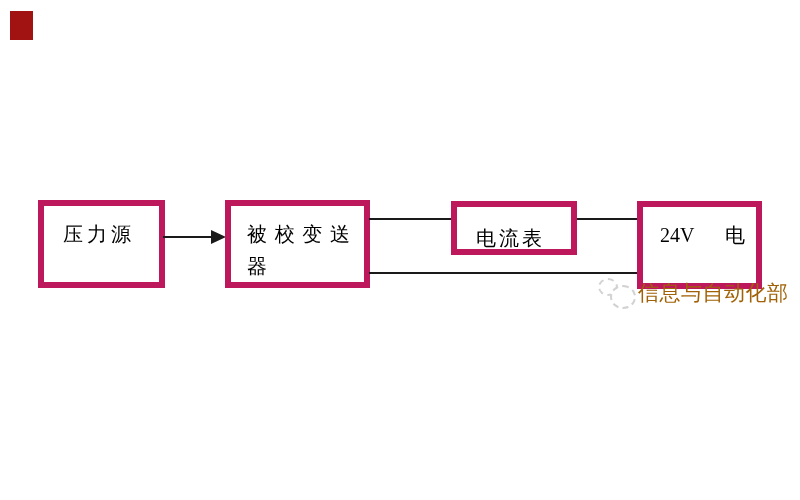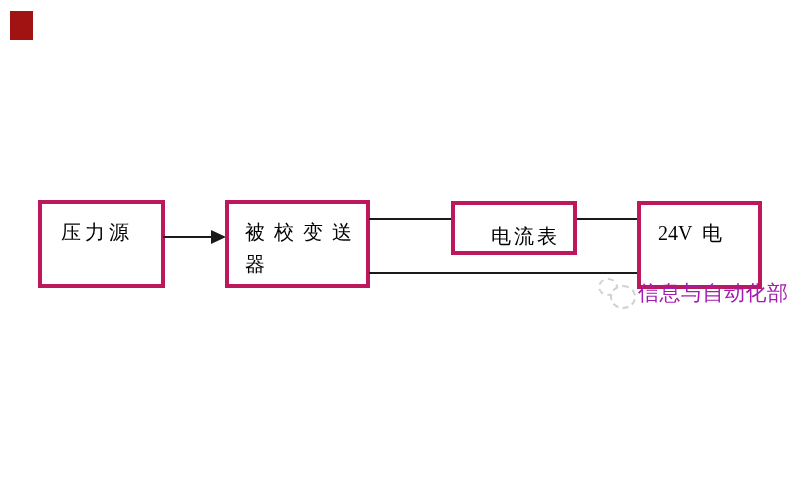--- a/index.html
+++ b/index.html
@@ -20,21 +20,21 @@
     position: absolute;
     left: 10px;
     top: 11px;
     width: 23px;
     height: 29px;
     background: #a11212;
   }
   .box {
     position: absolute;
     background: #ffffff;
-    border: 4px solid #be185d;
+    border: 6px solid #be185d;
     box-sizing: border-box;
     font-size: 20px;
     line-height: 32px;
     color: #000000;
   }
   .box-pressure {
     left: 38px;
     top: 200px;
     width: 127px;
     height: 88px;
@@ -52,27 +52,27 @@
     display: flex;
     justify-content: space-between;
   }
   .box-ammeter {
     left: 451px;
     top: 201px;
     width: 126px;
     height: 54px;
     padding: 15px 0 0 19px;
   }
-  .box-ammeter .lbl { letter-spacing: 3px; margin-left: 17px; }
+  .box-ammeter .lbl { letter-spacing: 3px; }
   .box-power {
     left: 637px;
     top: 201px;
     width: 125px;
     height: 88px;
-    padding: 12px 36px 0 17px;
+    padding: 12px 11px 0 17px;
   }
   .box-power .line1 {
     display: flex;
     justify-content: space-between;
   }
   .box .line2 { display: block; }
   .wire {
     position: absolute;
     background: #1a1a1a;
     height: 2px;
@@ -120,21 +120,21 @@
     width: 22px;
     height: 20px;
     border: 2px dashed #d2d2d2;
     border-radius: 50%;
     background: #ffffff;
   }
   .wm-text {
     font-size: 21px;
     line-height: 27px;
     letter-spacing: 0.5px;
-    color: #a21caf;
+    color: #a16207;
     white-space: nowrap;
     padding-top: 4px;
   }
 </style>
 </head>
 <body>
 
 <div class="canvas">
 
   <div class="red-marker"></div>

